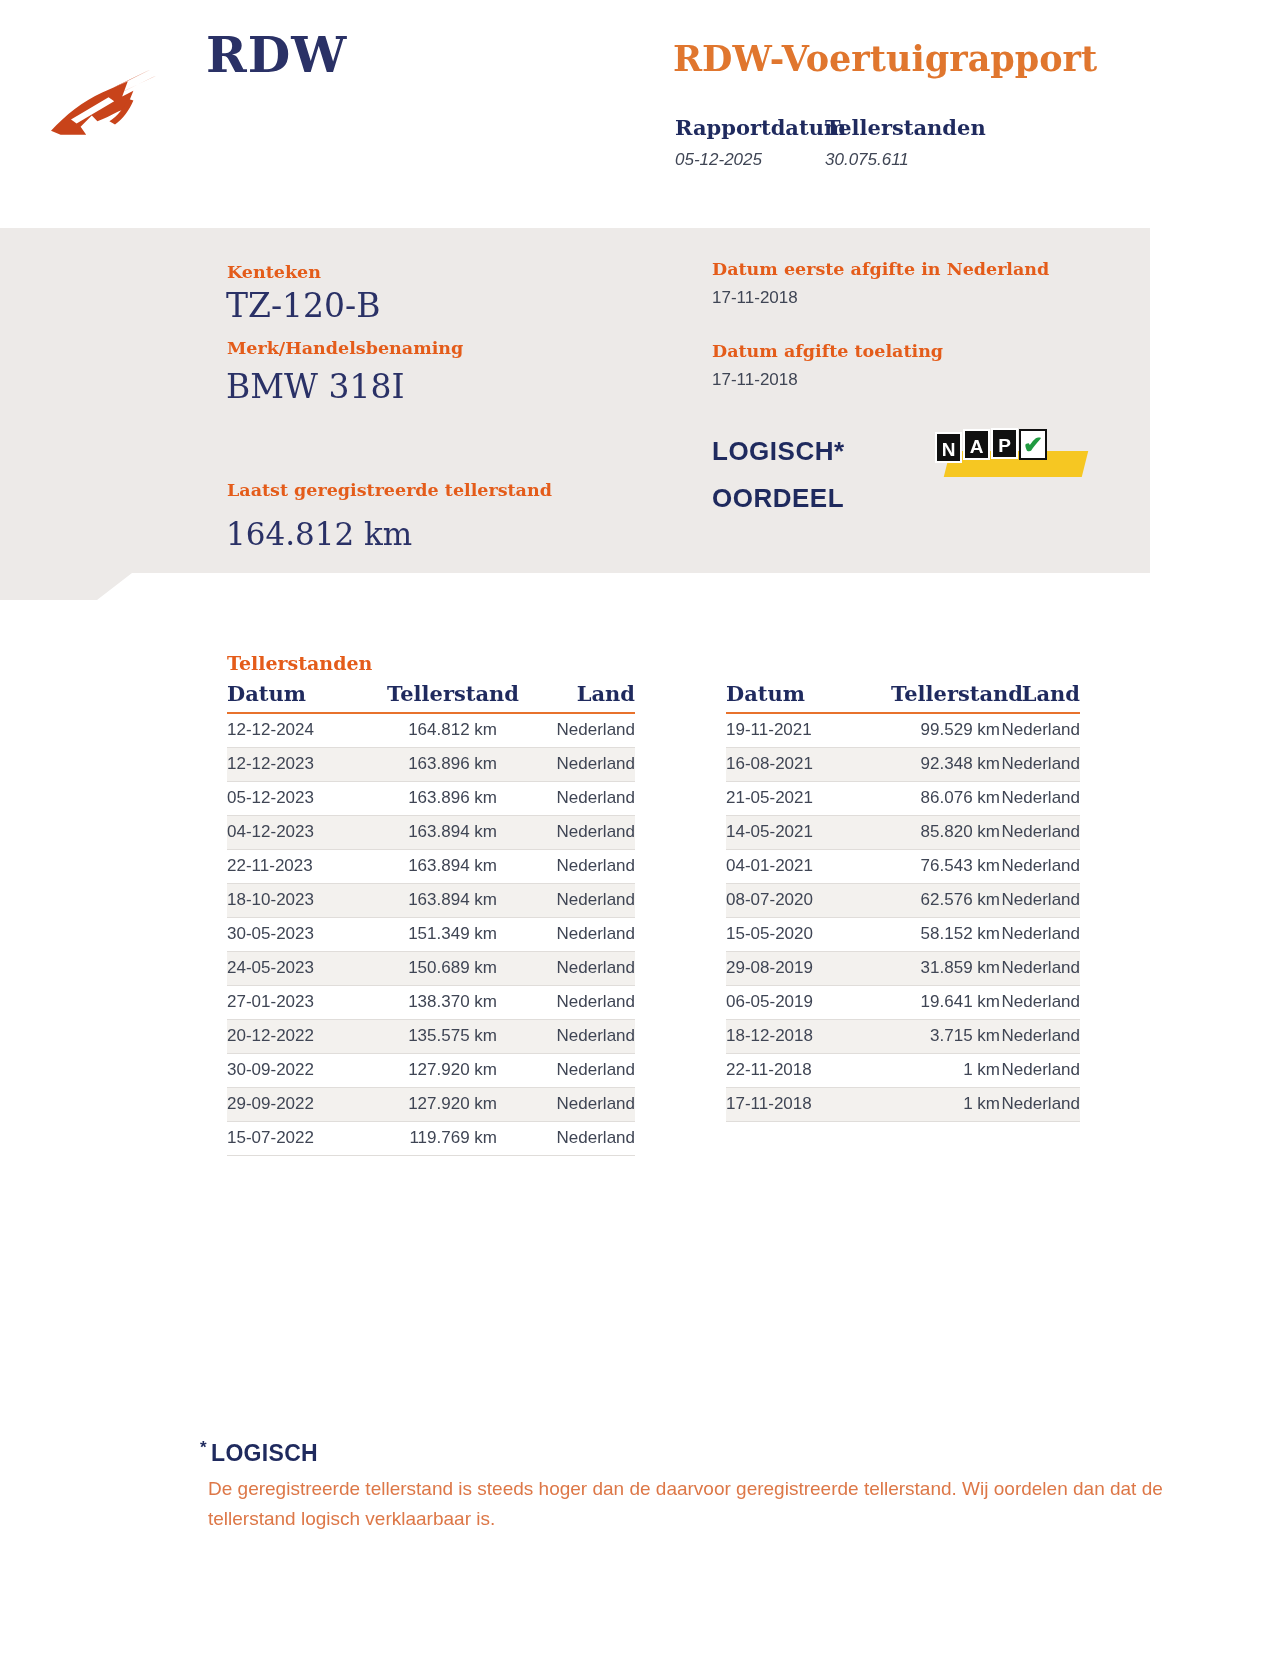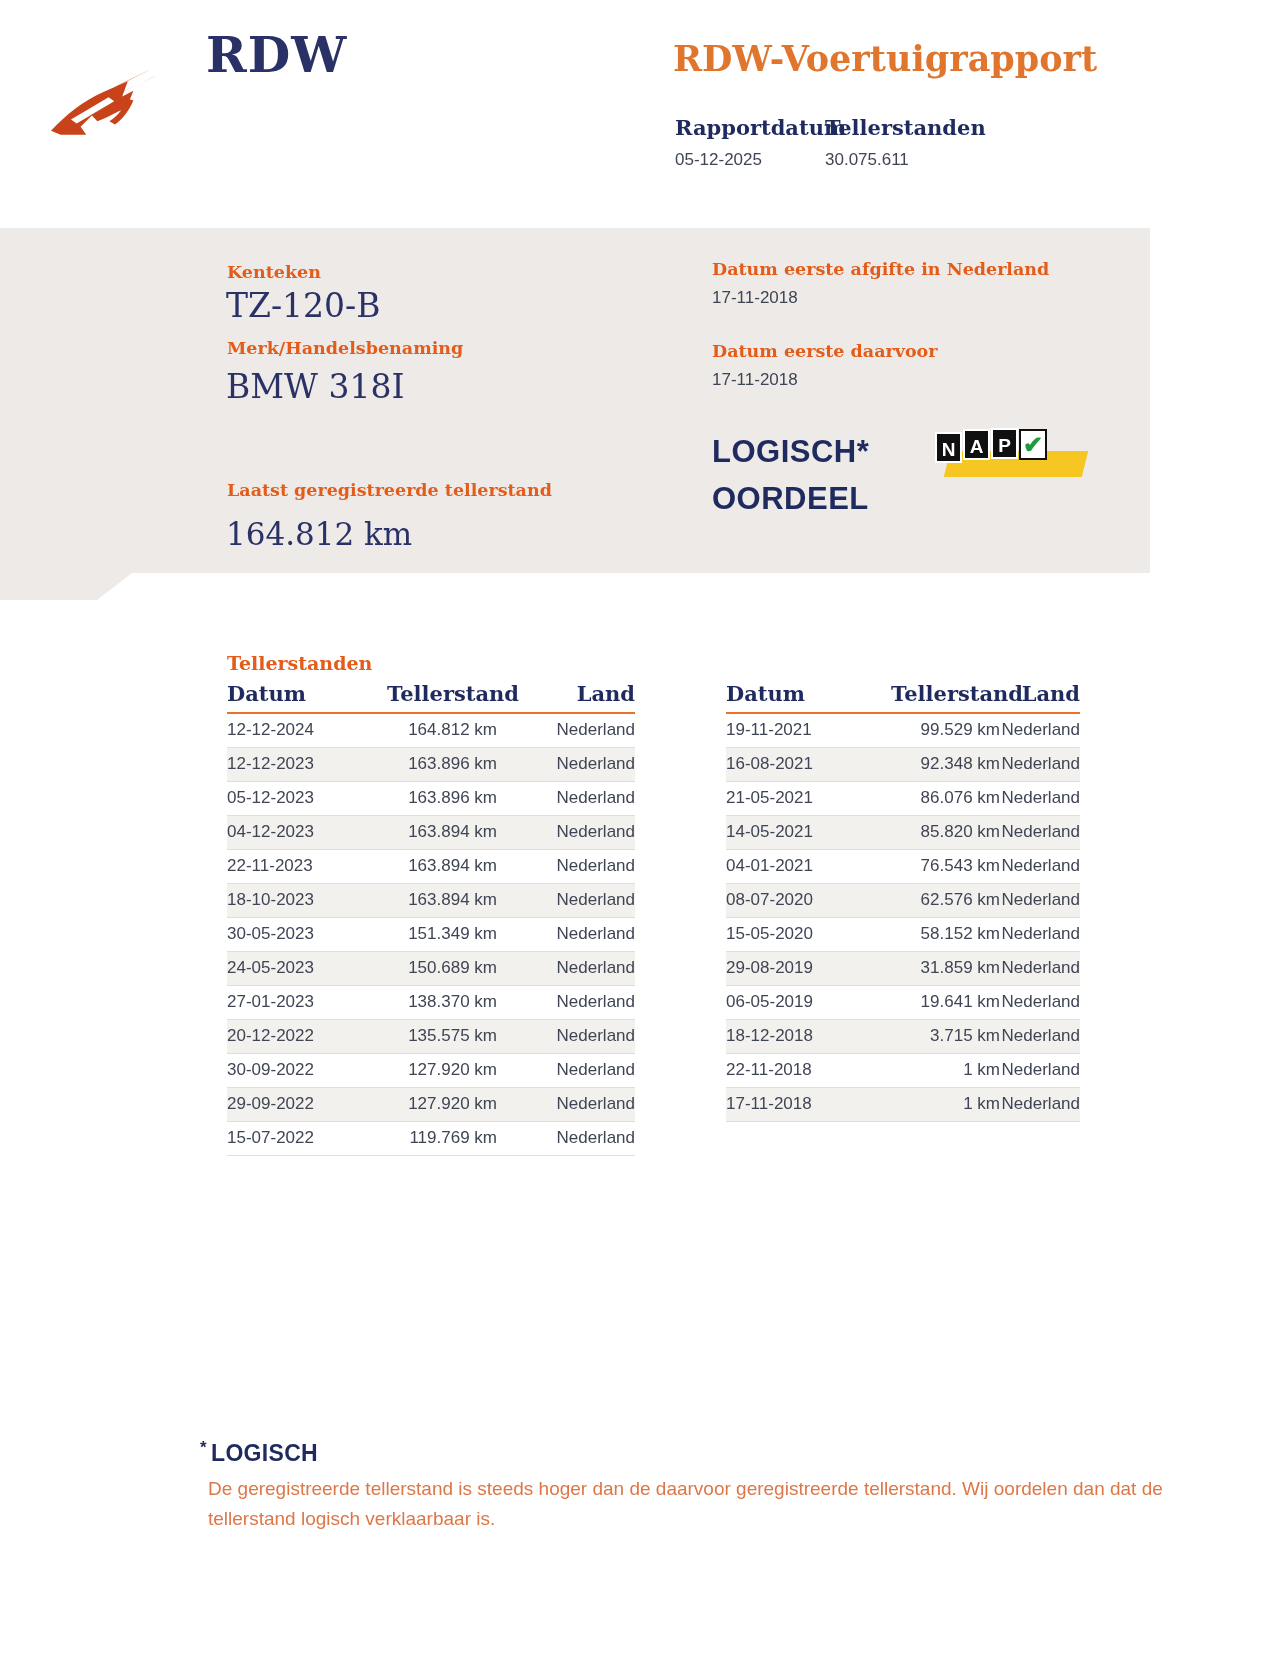--- a/index.html
+++ b/index.html
@@ -20,41 +20,41 @@
   }
   *{margin:0;padding:0;box-sizing:border-box;}
   body{background:#fff;font-family:"Liberation Sans",sans-serif;}
   .page{position:relative;width:1280px;height:1658px;background:#fff;overflow:hidden;margin:0 auto;}
 
   
   .logo{position:absolute;left:40px;top:54px;}
   .brand{position:absolute;left:206px;top:26px;font-family:"DejaVu Serif",serif;font-weight:600;font-size:49px;color:var(--navy_serif);letter-spacing:1px;}
   .title{position:absolute;left:673px;top:38px;font-family:"DejaVu Serif",serif;font-weight:700;font-size:35px;color:var(--orange_title);}
   .meta-label{font-family:"DejaVu Serif",serif;font-weight:700;font-size:21px;color:var(--navy);}
-  .meta-value{margin-top:10px;font-size:17px;color:var(--text_gray);}
+  .meta-value{margin-top:10px;font-size:17px;color:var(--text_gray);font-style:italic;}
   .meta-col-1{position:absolute;left:675px;top:115px;}
   .meta-col-2{position:absolute;left:825px;top:115px;}
 
   
   .graybox{position:absolute;left:0;top:228px;width:1150px;height:372px;background:var(--gray_bg);
     clip-path:polygon(0 0,100% 0,100% 345px,132px 345px,97px 100%,0 100%);}
   .f-label{position:absolute;font-family:"DejaVu Serif",serif;font-weight:700;font-size:17.5px;color:var(--orange_label);}
   .f-serif{position:absolute;font-family:"DejaVu Serif",serif;font-weight:500;color:var(--navy_serif);}
   .f-sans{position:absolute;font-size:17px;color:var(--text_gray);}
   .lbl-kenteken{left:227px;top:34px;}
   .val-kenteken{left:226px;top:58px;font-size:33px;}
   .lbl-merk{left:227px;top:110px;}
   .val-merk{left:226px;top:139px;font-size:33px;}
   .lbl-afgifte{left:712px;top:31px;}
   .val-afgifte{left:712px;top:60px;}
   .lbl-toelating{left:712px;top:113px;}
   .val-toelating{left:712px;top:142px;}
   .lbl-teller{left:227px;top:252px;}
   .val-teller{left:226px;top:288px;font-size:31px;}
-  .oordeel{position:absolute;left:712px;top:200px;font-size:31px;font-weight:800;color:var(--navy);line-height:47px;letter-spacing:.5px;}
+  .oordeel{position:absolute;left:712px;top:200px;font-size:26px;font-weight:800;color:var(--navy);line-height:47px;letter-spacing:.5px;}
 
   
   .nap{position:absolute;left:935px;top:200px;width:155px;height:55px;}
   .nap-bar{position:absolute;left:12px;top:23px;width:138px;height:26px;background:var(--nap_yellow);transform:skewX(-14deg);}
   .nap-tile{position:absolute;width:27px;height:31px;background:var(--nap_black);color:#fff;font-weight:700;font-size:19px;text-align:center;line-height:31px;border:2px solid #fff;}
   .nap-n{left:0;top:4px;}
   .nap-a{left:28px;top:1px;}
   .nap-p{left:56px;top:0;}
   .nap-check{position:absolute;left:84px;top:1px;width:28px;height:31px;background:#fff;border:2px solid var(--nap_black);color:var(--nap_green);font-weight:900;font-size:24px;text-align:center;line-height:27px;}
 
@@ -103,21 +103,21 @@
   <section class="graybox">
     <div class="f-label lbl-kenteken">Kenteken</div>
     <div class="f-serif val-kenteken">TZ-120-B</div>
 
     <div class="f-label lbl-merk">Merk/Handelsbenaming</div>
     <div class="f-serif val-merk">BMW 318I</div>
 
     <div class="f-label lbl-afgifte">Datum eerste afgifte in Nederland</div>
     <div class="f-sans val-afgifte">17-11-2018</div>
 
-    <div class="f-label lbl-toelating">Datum eerste daarvoor</div>
+    <div class="f-label lbl-toelating">Datum afgifte toelating</div>
     <div class="f-sans val-toelating">17-11-2018</div>
 
     <div class="oordeel">
       <div>LOGISCH*</div>
       <div>OORDEEL</div>
     </div>
 
     <div class="nap">
       <div class="nap-bar"></div>
       <span class="nap-tile nap-n">N</span>

